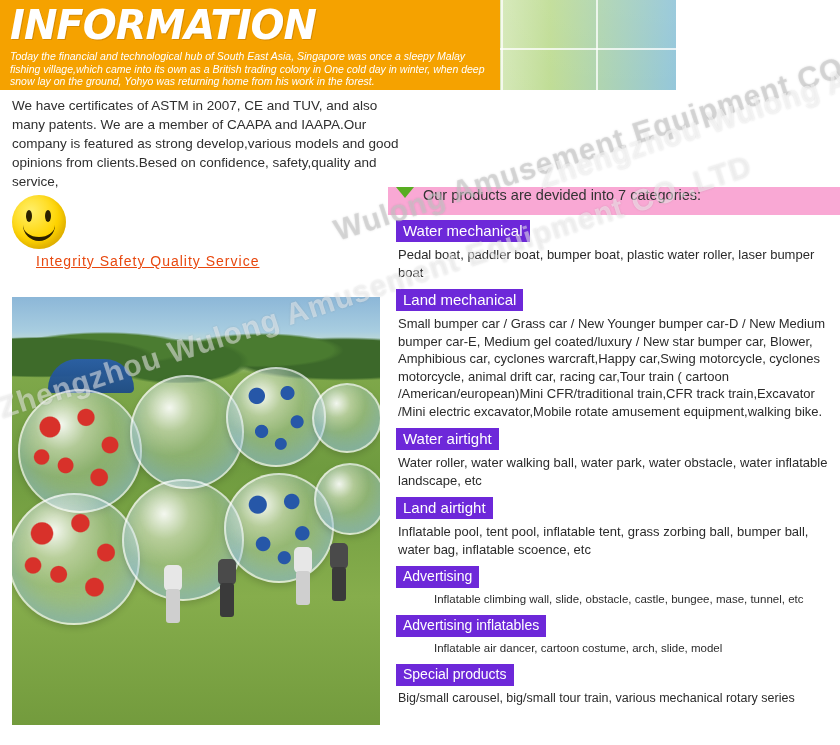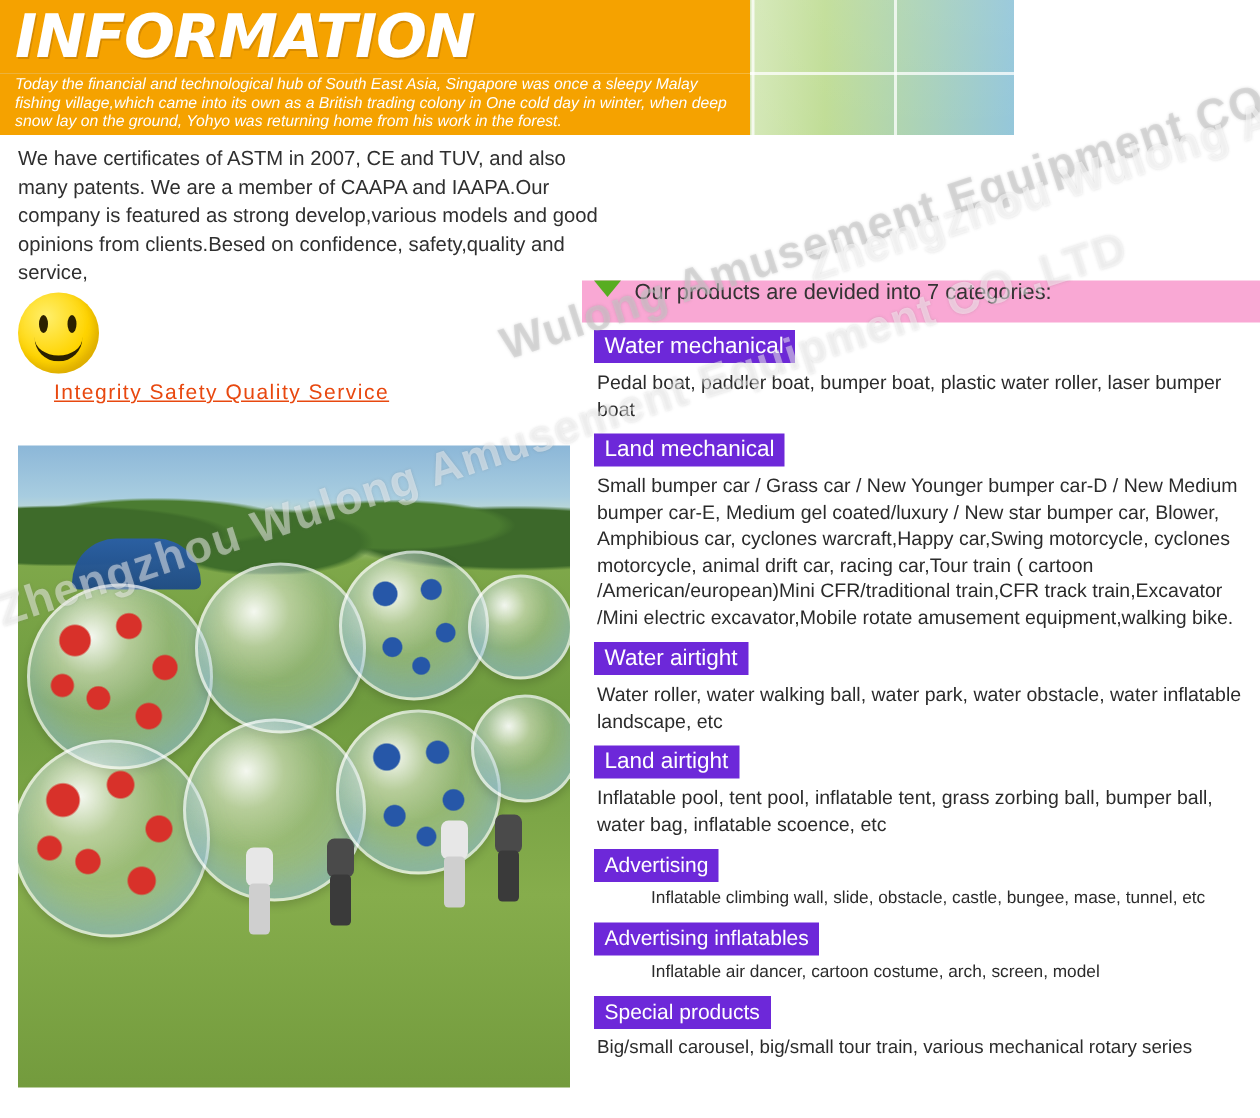--- a/index.html
+++ b/index.html
@@ -415,21 +415,21 @@
       <div class="cat-body">Inflatable pool, tent pool, inflatable tent, grass zorbing ball, bumper ball, water bag, inflatable scoence, etc</div>
     </div>
 
     <div class="cat-block">
       <div class="cat-title small">Advertising</div>
       <div class="cat-body tight">Inflatable climbing wall, slide, obstacle, castle, bungee, mase, tunnel, etc</div>
     </div>
 
     <div class="cat-block">
       <div class="cat-title small">Advertising inflatables</div>
-      <div class="cat-body tight">Inflatable air dancer, cartoon costume, arch, screen, model</div>
+      <div class="cat-body tight">Inflatable air dancer, cartoon costume, arch, slide, model</div>
     </div>
 
     <div class="cat-block">
       <div class="cat-title small">Special products</div>
       <div class="cat-body mid">Big/small carousel, big/small tour train, various mechanical rotary series</div>
     </div>
   </div>
 
   <div class="watermark">
     <div class="wm-text wm1">Zhengzhou Wulong Amusement Equipment CO.,LTD</div>

